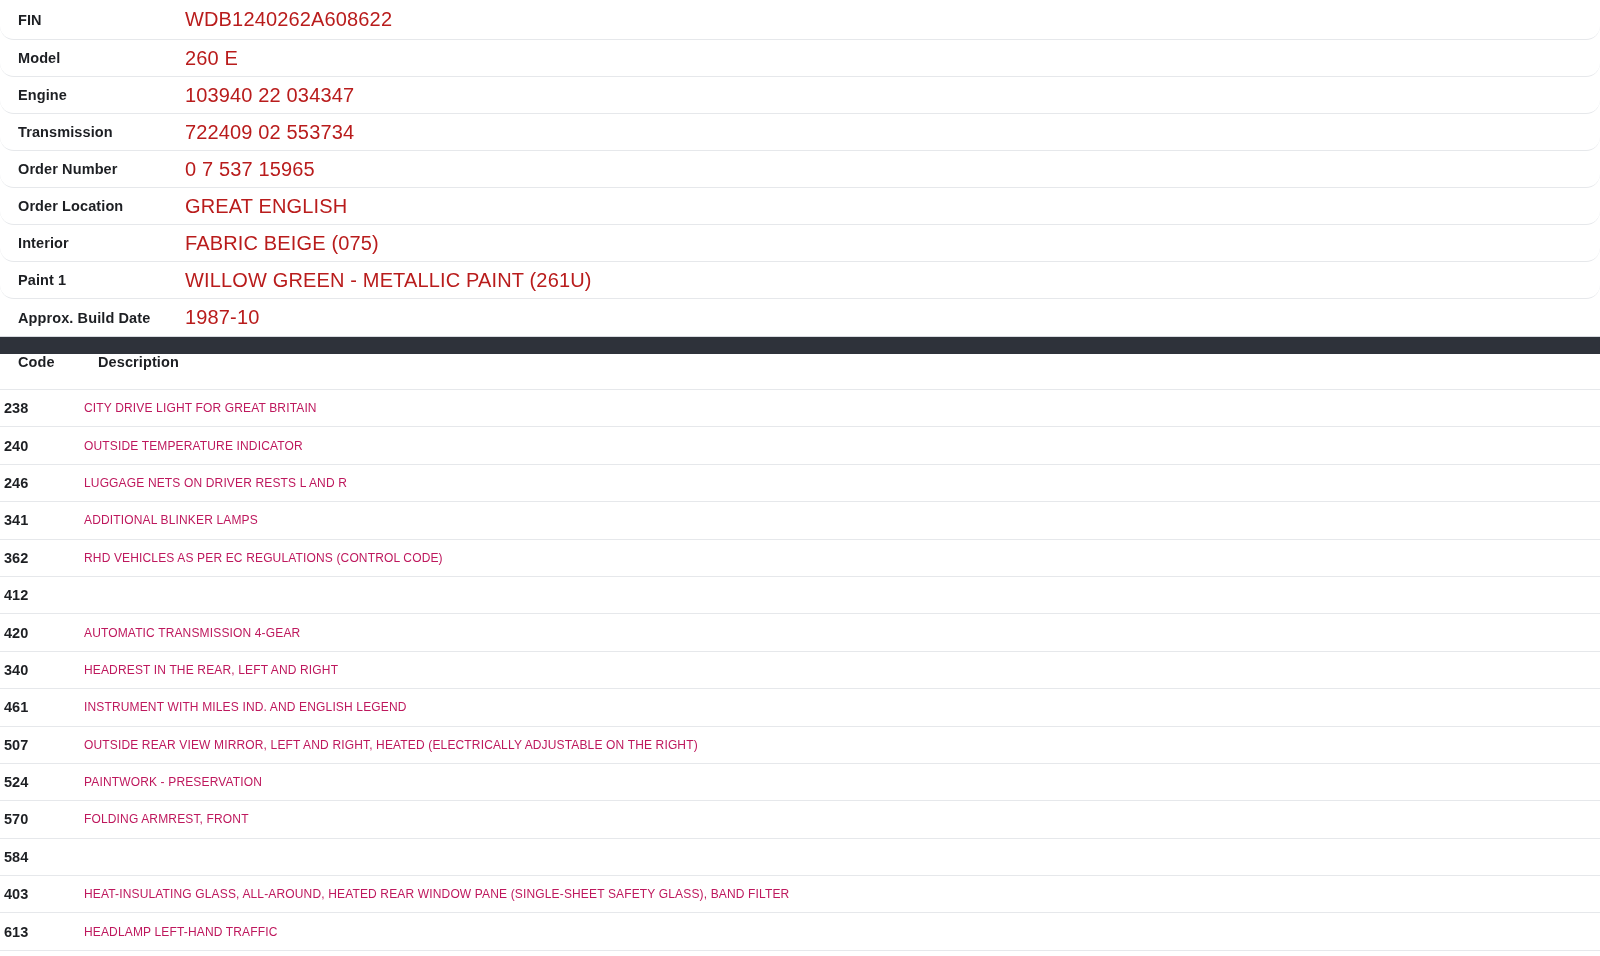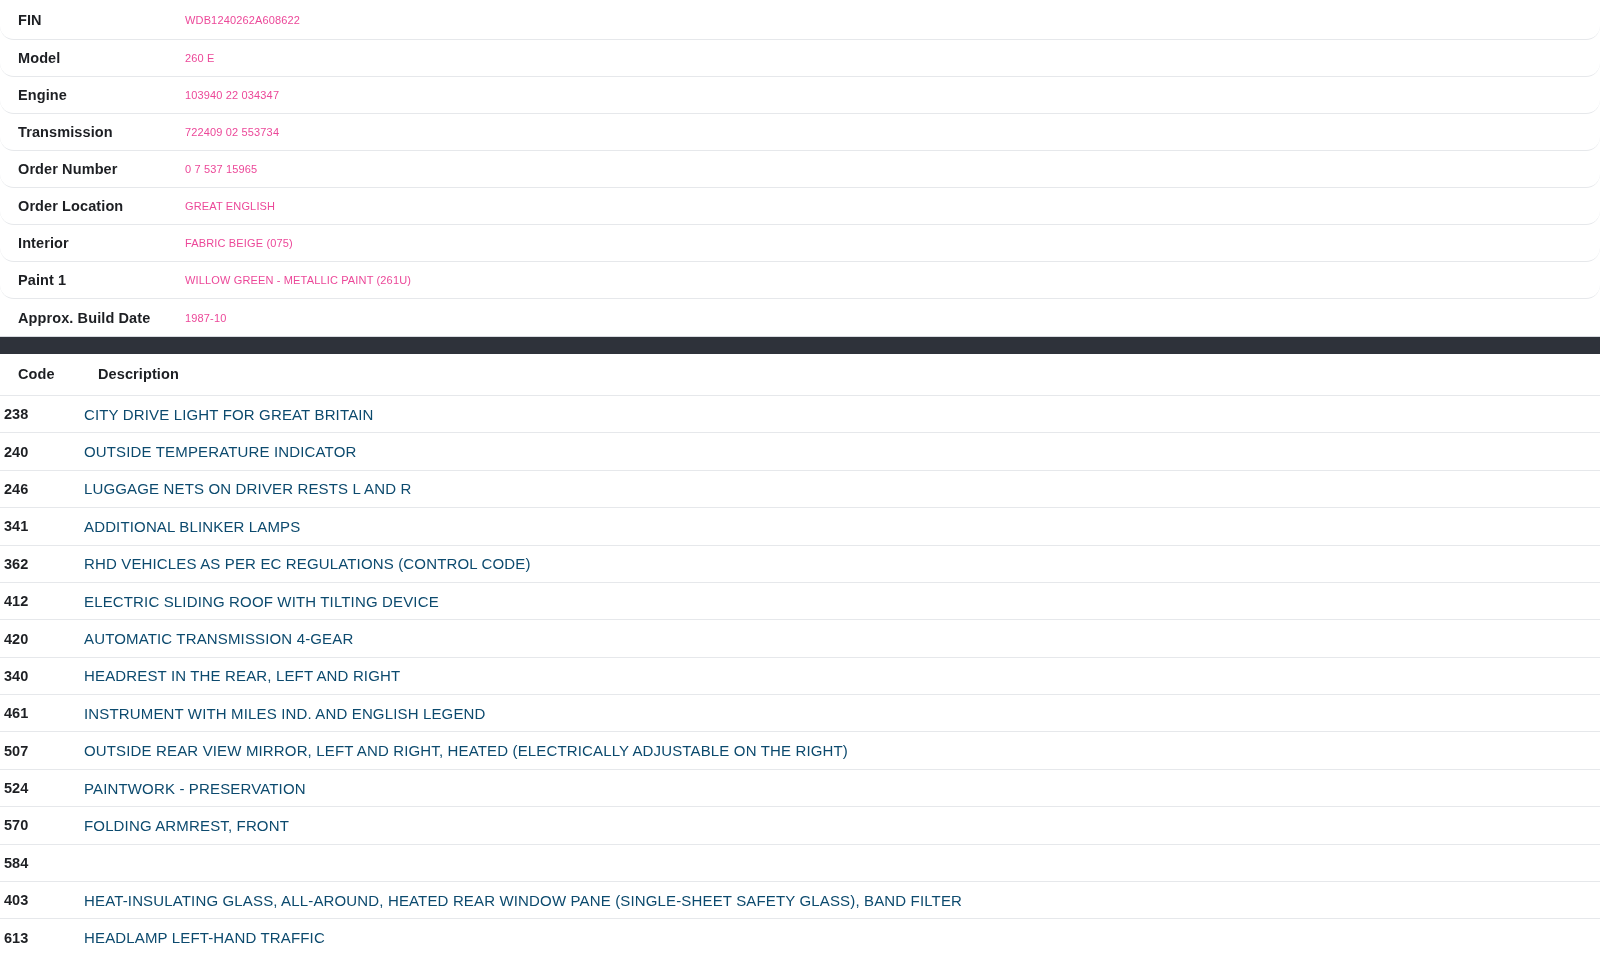--- a/index.html
+++ b/index.html
@@ -51,22 +51,22 @@
 
   .info-label {
     width: 167px;
     flex: 0 0 167px;
     font-weight: bold;
     font-size: 14.5px;
     color: #1d1f23;
     letter-spacing: 0.1px;
   }
   .info-value {
-    font-size: 11px;
-    color: #ec4899;
+    font-size: 20px;
+    color: #b91c1c;
     letter-spacing: 0.15px;
   }
 
   
   .separator {
     height: 17px;
     background: #2e323a;
     width: 1600px;
   }
 
@@ -74,22 +74,22 @@
   .codes-card {
     background: #ffffff;
     flex: 1 1 auto;
     width: 1600px;
     box-sizing: border-box;
     overflow: hidden;
   }
 
   .codes-header {
     display: flex;
-    align-items: center;
-    height: 42px;
+    align-items: flex-start;
+    height: 36px;
     border-bottom: 1px solid #e6e8eb;
     padding: 0 18px;
     box-sizing: border-box;
   }
   .codes-header .col-code,
   .codes-header .col-desc {
     font-weight: bold;
     font-size: 14.5px;
     color: #1d1f23;
     letter-spacing: 0.1px;
@@ -110,22 +110,22 @@
     border-bottom: 1px solid #e6e8eb;
     padding: 0 4px;
     box-sizing: border-box;
   }
   .code-row .col-code {
     font-weight: bold;
     font-size: 14.5px;
     color: #1d1f23;
   }
   .code-row .col-desc {
-    font-size: 15px;
-    color: #0c4a6e;
+    font-size: 12px;
+    color: #be185d;
     letter-spacing: 0.15px;
     white-space: nowrap;
     overflow: hidden;
     text-overflow: ellipsis;
   }
 </style>
 </head>
 <body>
 
 <div class="page">
@@ -192,21 +192,20 @@
     <div class="code-row">
       <div class="col-code">341</div>
       <div class="col-desc">ADDITIONAL BLINKER LAMPS</div>
     </div>
     <div class="code-row">
       <div class="col-code">362</div>
       <div class="col-desc">RHD VEHICLES AS PER EC REGULATIONS (CONTROL CODE)</div>
     </div>
     <div class="code-row">
       <div class="col-code">412</div>
-      <div class="col-desc">ELECTRIC SLIDING ROOF WITH TILTING DEVICE</div>
     </div>
     <div class="code-row">
       <div class="col-code">420</div>
       <div class="col-desc">AUTOMATIC TRANSMISSION 4-GEAR</div>
     </div>
     <div class="code-row">
       <div class="col-code">340</div>
       <div class="col-desc">HEADREST IN THE REAR, LEFT AND RIGHT</div>
     </div>
     <div class="code-row">

